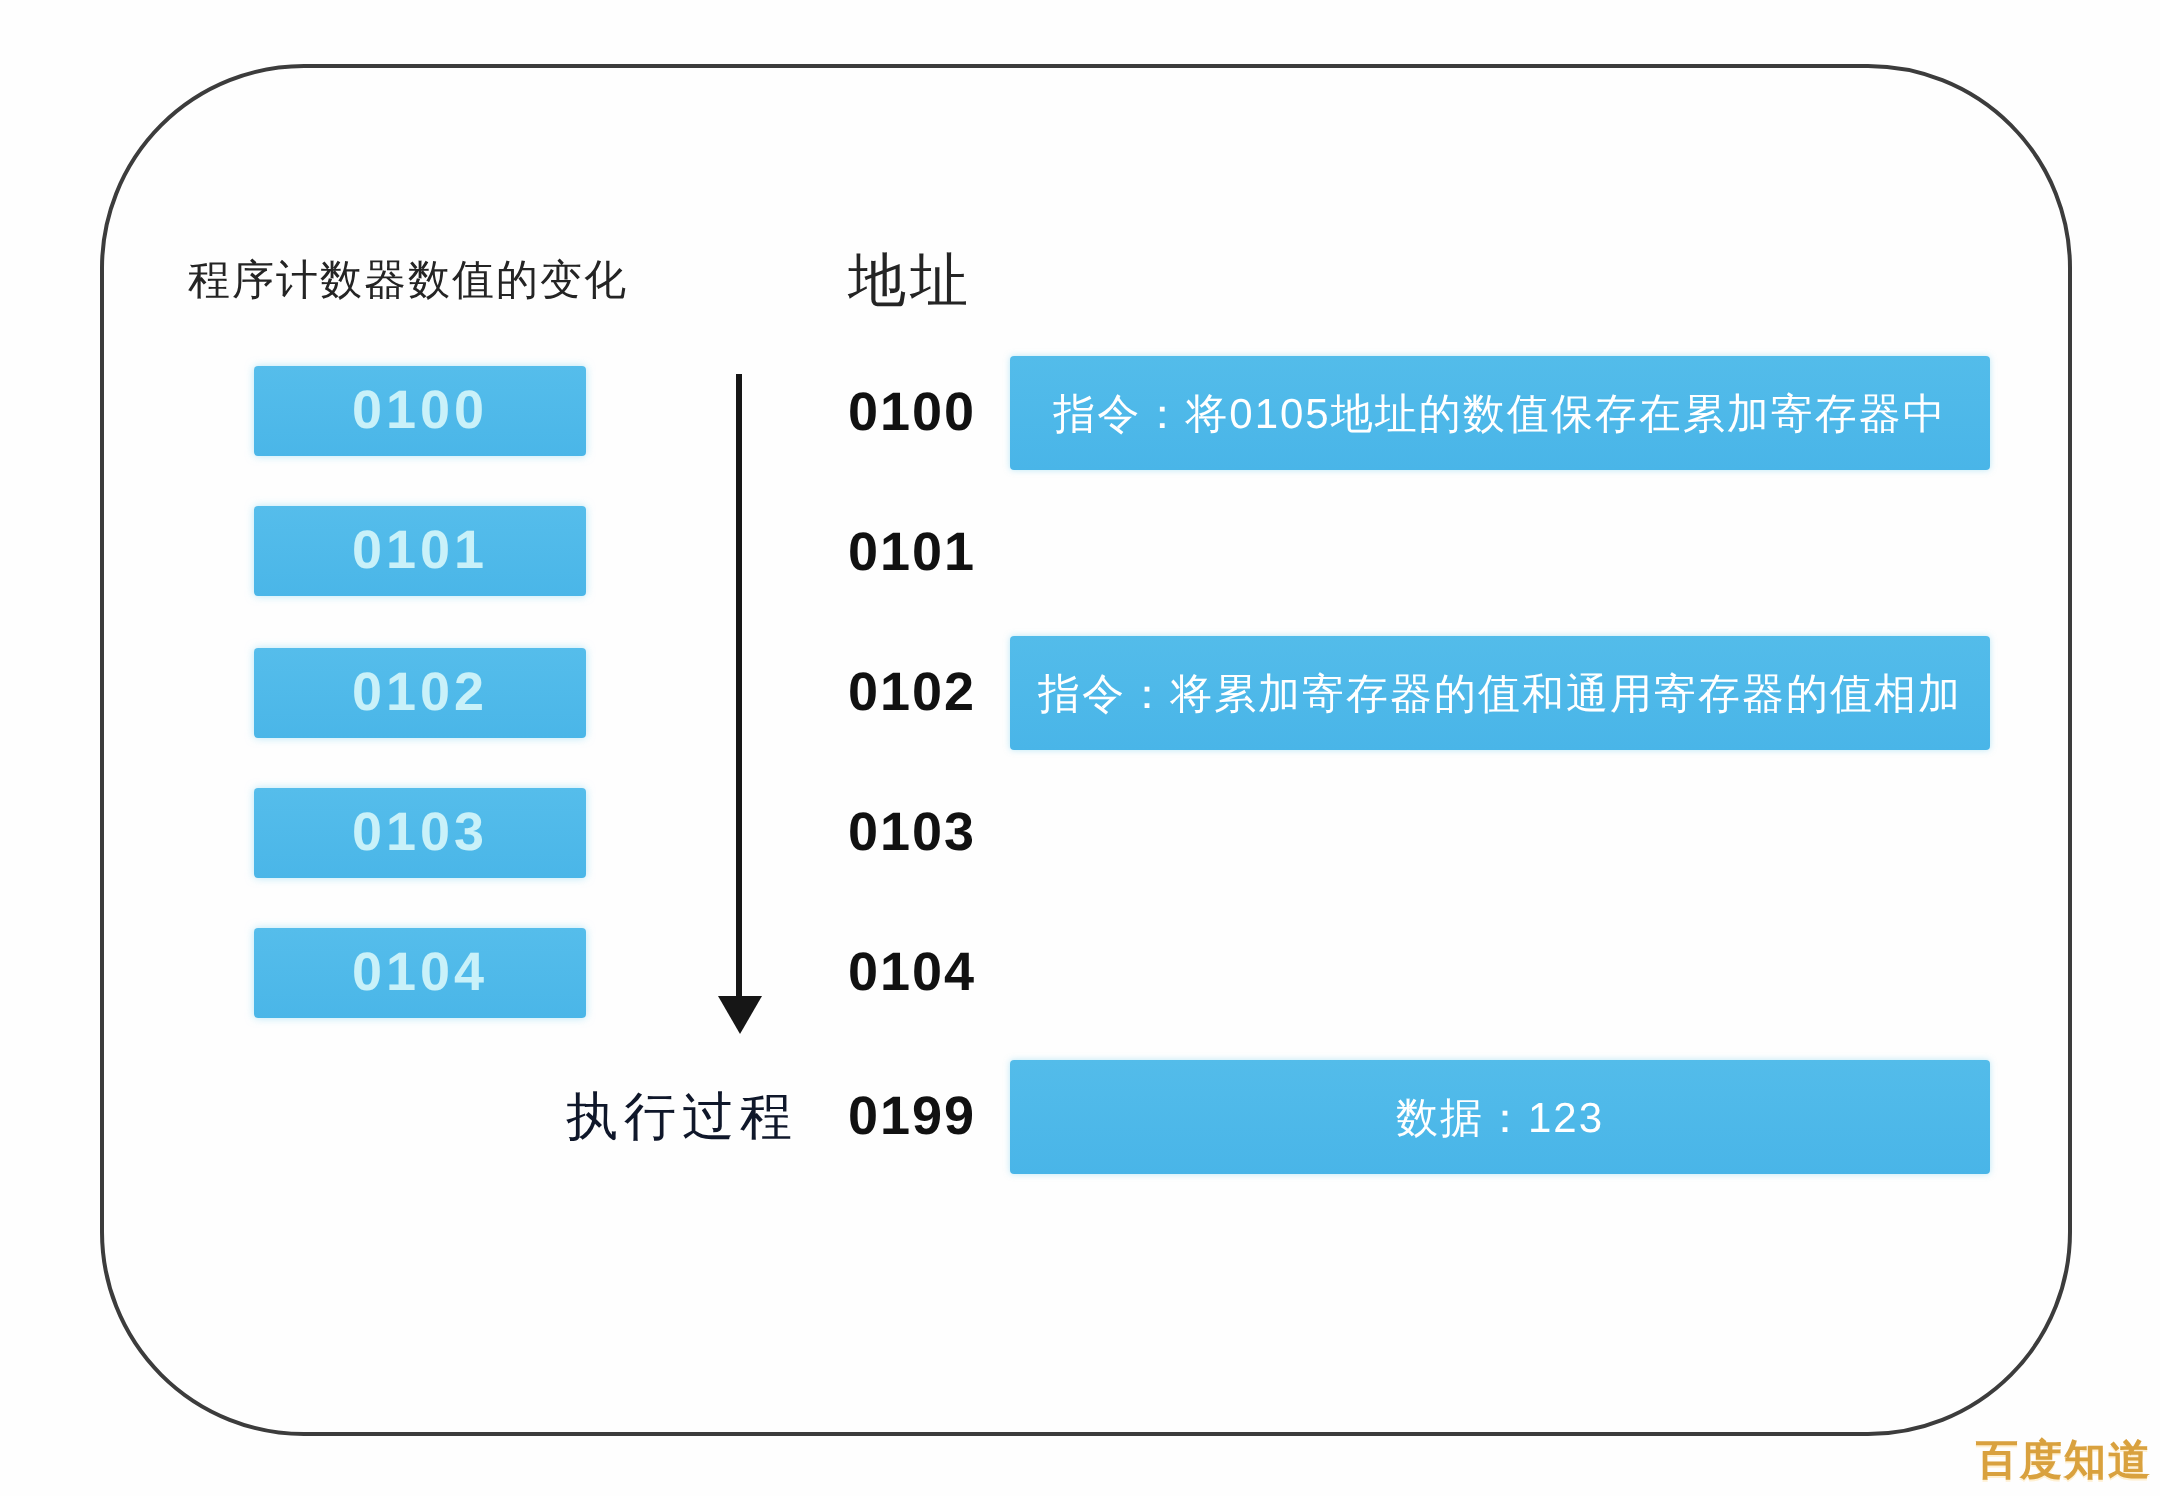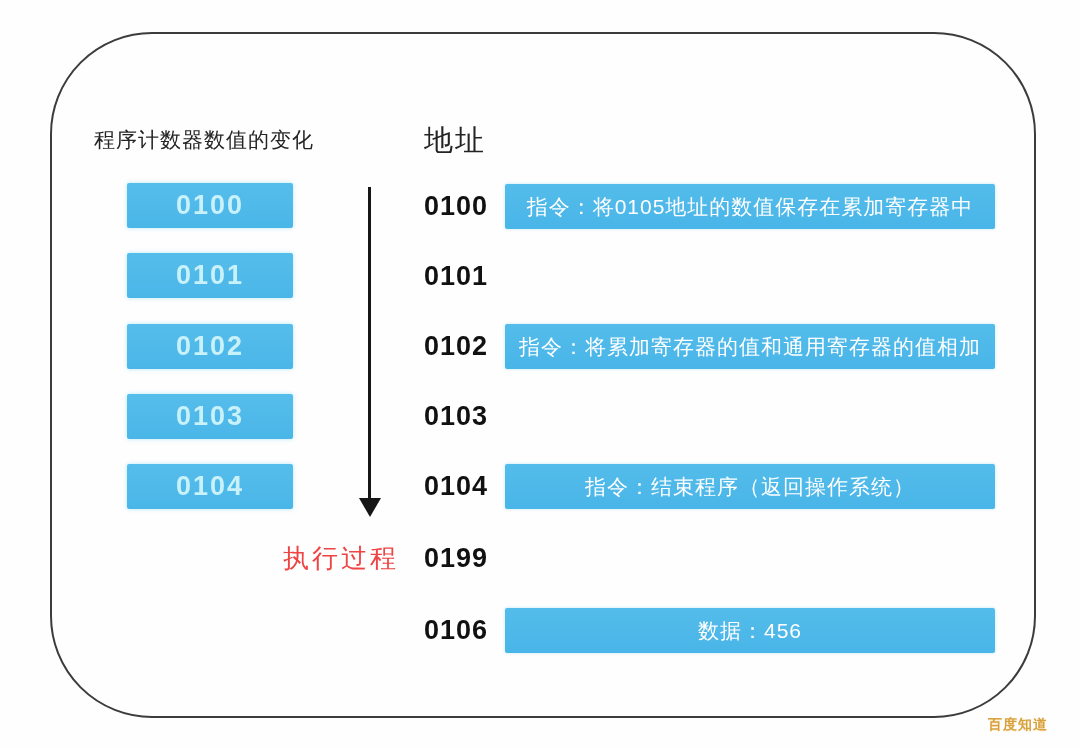--- a/index.html
+++ b/index.html
@@ -55,55 +55,55 @@
     left: 359px; top: 498px;
     width: 0; height: 0;
     border-left: 11px solid transparent;
     border-right: 11px solid transparent;
     border-top: 19px solid #161616;
   }
   .exec-label {
     position: absolute;
     left: 283px; top: 541px;
     font-size: 26px;
-    color: #ef4444;
+    color: #0f172a;
     letter-spacing: 3px;
     white-space: nowrap;
   }
 
   .mem-row {
     position: absolute;
     left: 424px;
     height: 45px;
     display: flex;
     align-items: center;
   }
   .mem-addr {
     width: 81px;
     font-size: 27px;
     font-weight: bold;
     color: #111111;
     letter-spacing: 1px;
   }
   .mem-box {
-    width: 490px; height: 45px;
+    width: 490px; height: 57px;
     background: linear-gradient(180deg, #53bcea 0%, #49b5e8 100%);
     border-radius: 2px;
     display: flex; align-items: center; justify-content: center;
     color: #ffffff;
     font-size: 21px;
     letter-spacing: 1px;
     white-space: nowrap;
     box-shadow: 0 0 3px rgba(120, 210, 240, 0.5);
   }
 
   .watermark {
     position: absolute;
     left: 988px; top: 716px;
-    font-size: 14px;
+    font-size: 21px;
     font-weight: bold;
     color: #d9a13e;
     letter-spacing: 1px;
     white-space: nowrap;
     text-shadow: 0 1px 0 rgba(255, 230, 180, 0.6);
   }
 
   
   .row-0 { top: 184px; } .row-1 { top: 254px; } .row-2 { top: 324px; }
   .row-3 { top: 394px; } .row-4 { top: 464px; } .row-5 { top: 536px; }
@@ -140,25 +140,21 @@
   </div>
   <div class="mem-row row-2">
     <span class="mem-addr">0102</span>
     <div class="mem-box">指令：将累加寄存器的值和通用寄存器的值相加</div>
   </div>
   <div class="mem-row row-3">
     <span class="mem-addr">0103</span>
   </div>
   <div class="mem-row row-4">
     <span class="mem-addr">0104</span>
-    <div class="mem-box">指令：结束程序（返回操作系统）</div>
   </div>
   <div class="mem-row row-5">
     <span class="mem-addr">0199</span>
-  </div>
-  <div class="mem-row row-6">
-    <span class="mem-addr">0106</span>
-    <div class="mem-box">数据：456</div>
+    <div class="mem-box">数据：123</div>
   </div>
 
   <div class="watermark">百度知道</div>
 
 </div>
 
 </body></html>

